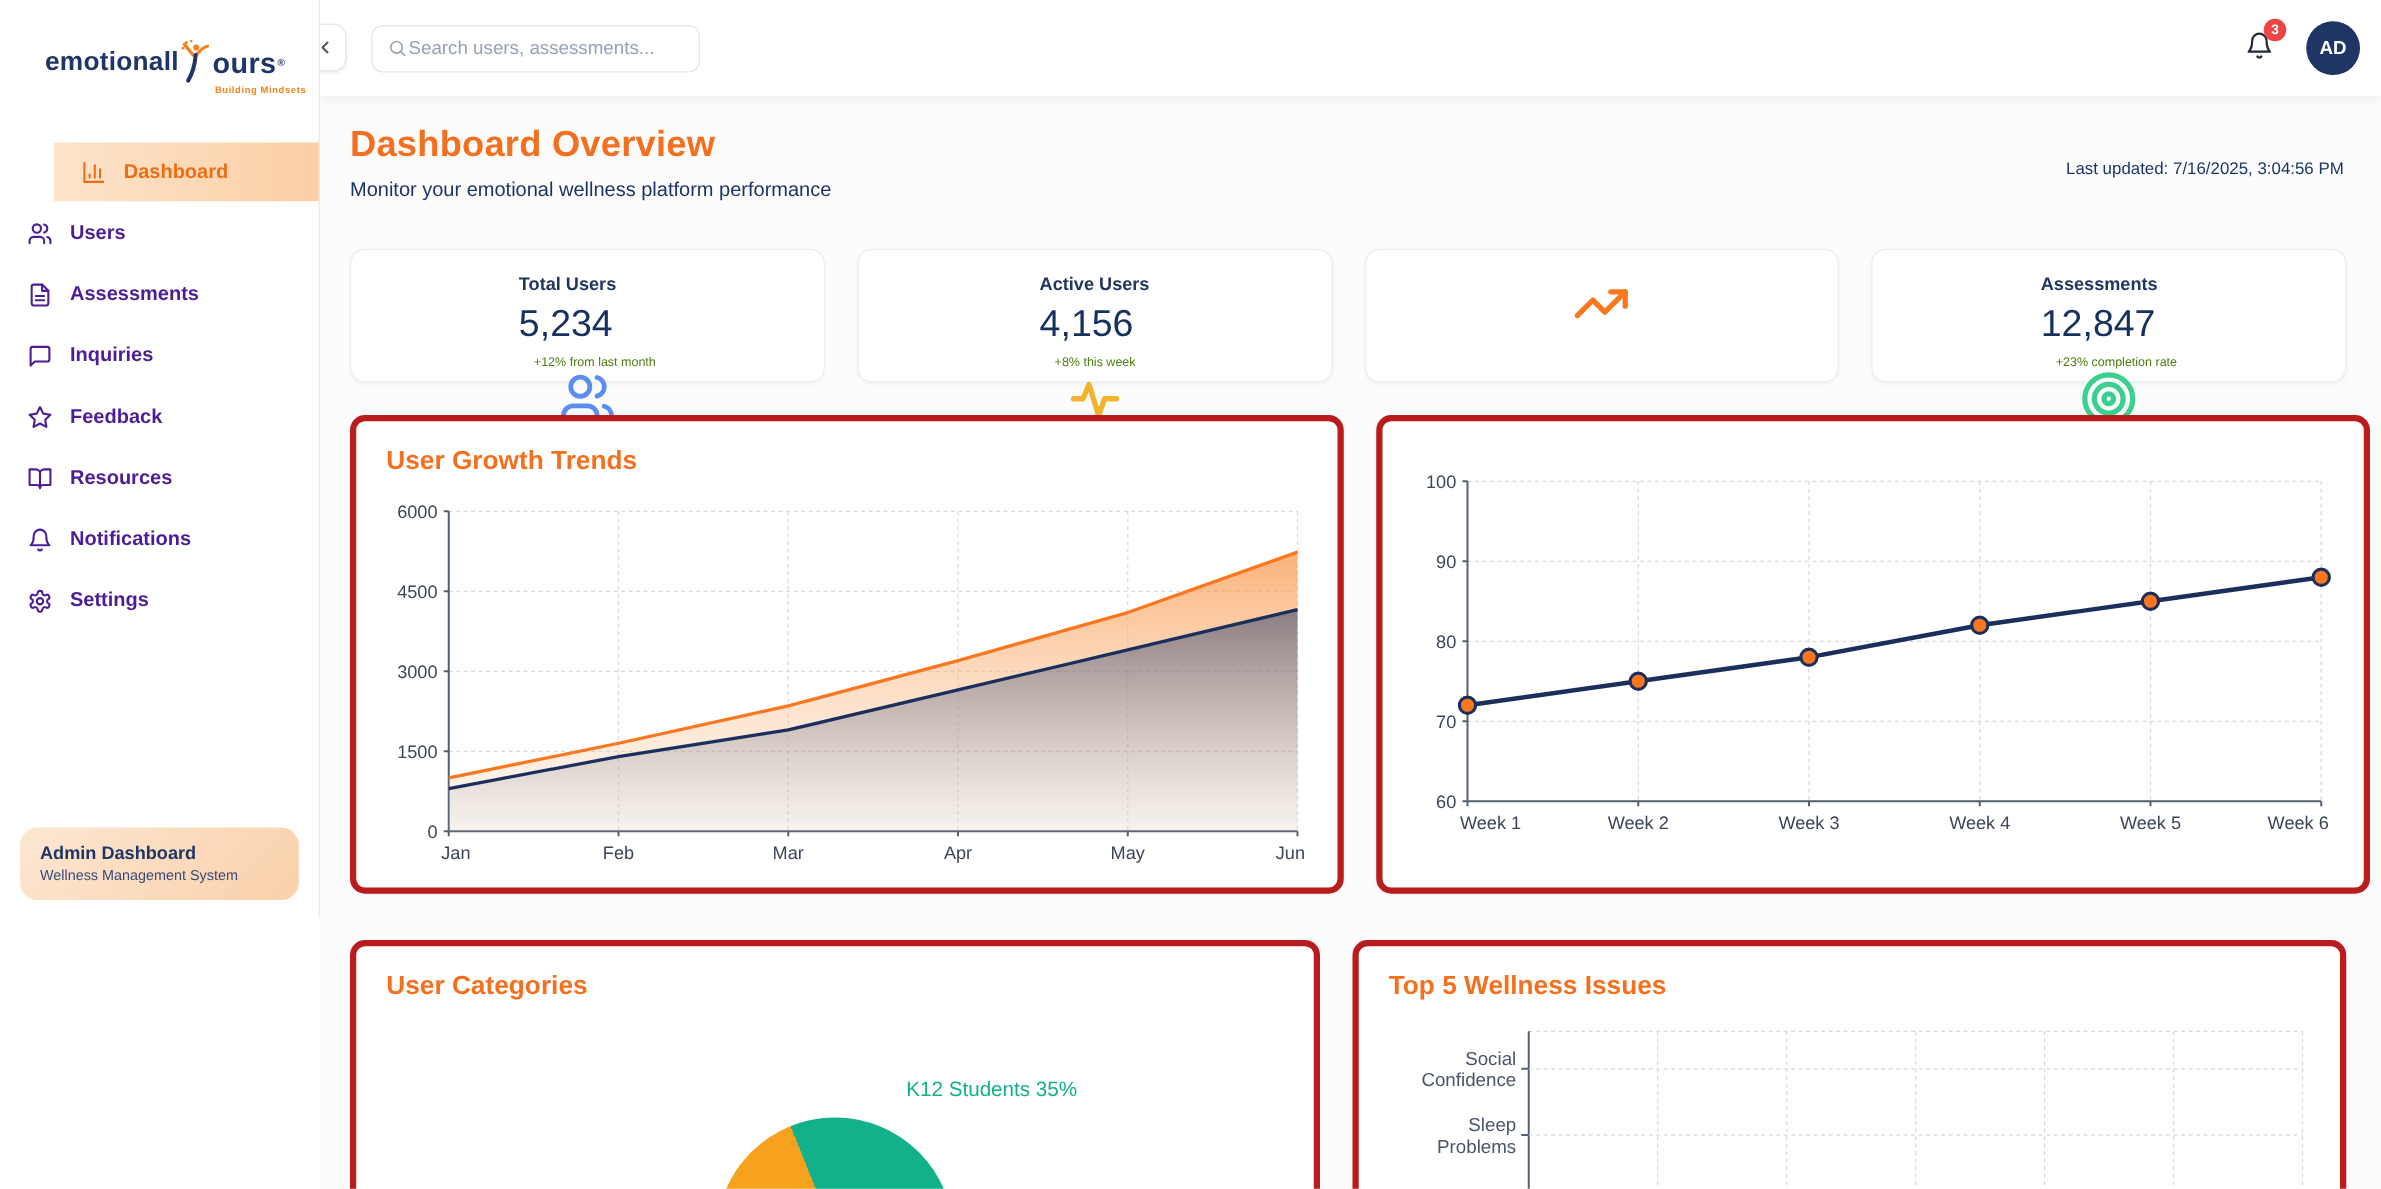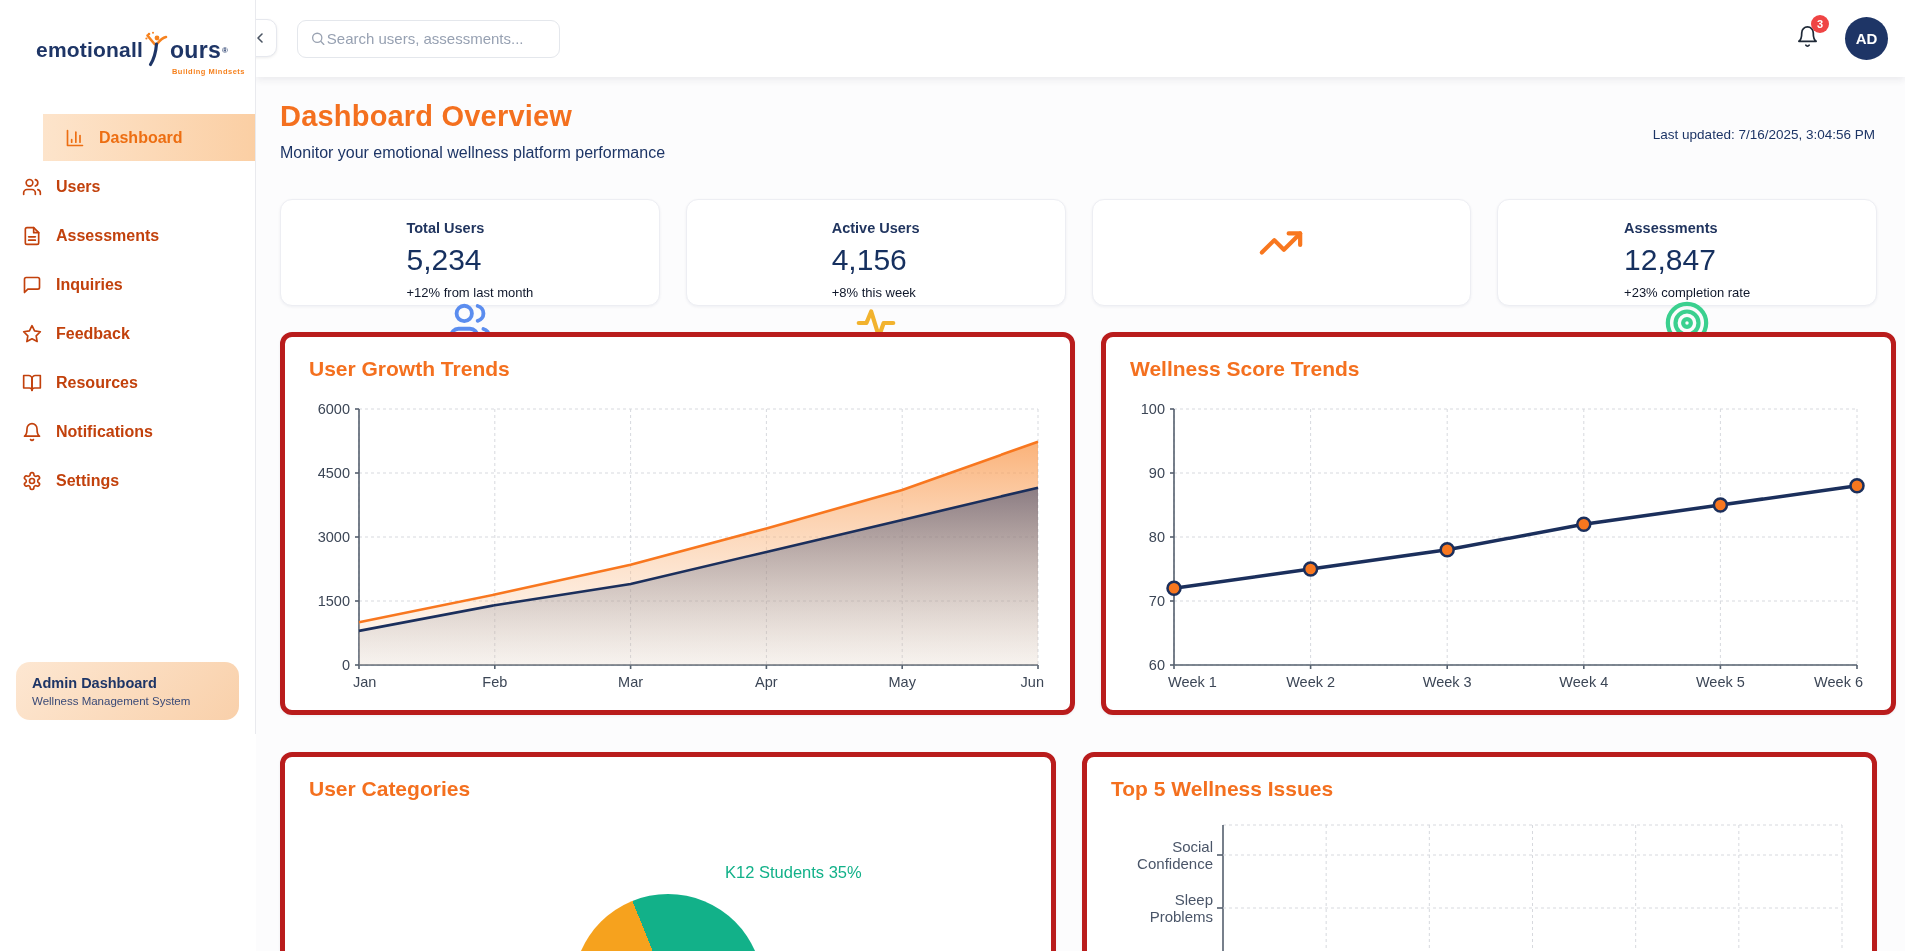--- a/index.html
+++ b/index.html
@@ -10,21 +10,21 @@
   .sidebar{position:fixed;left:0;top:0;width:256px;height:734px;background:#fff;
     border-right:1px solid #E9EAEE;z-index:30;display:flex;flex-direction:column;}
   .logo{position:relative;margin:22px 0 0 36px;height:56px;display:flex;align-items:center;cursor:pointer;}
   .logo-left{font-size:21px;font-weight:600;color:#1E3566;letter-spacing:.2px;}
   .logo-right{font-size:23px;font-weight:800;color:#1E3566;letter-spacing:.3px;}
   .logo-reg{font-size:8px;font-weight:700;color:#1E3566;vertical-align:top;margin-left:1px;}
   .logo-tagline{position:absolute;right:10px;bottom:2px;font-size:7.5px;font-weight:700;
     color:#F6821F;letter-spacing:.5px;}
   .nav{margin-top:36px;}
   .nav-item{height:47px;display:flex;align-items:center;gap:14px;padding-left:22px;
-    color:#c2410c;font-weight:600;font-size:16px;cursor:pointer;margin-bottom:2px;}
+    color:#4c1d95;font-weight:600;font-size:16px;cursor:pointer;margin-bottom:2px;}
   .nav-item svg{width:20px;height:20px;flex:0 0 20px;}
   .nav-item.active{background:linear-gradient(90deg,#FDE4CB,#FBCFA4);color:#ED6E12;margin-left:43px;}
   .sidebar-footer{margin:auto 16px 14px 16px;background:linear-gradient(135deg,#FDE7D2,#F9D0AA);
     border-radius:14px;padding:13px 16px;}
   .sf-title{font-size:14.5px;font-weight:700;color:#1E3566;}
   .sf-sub{font-size:11.5px;color:#3A4A77;margin-top:4px;}
 
   
   .topbar{position:fixed;left:256px;right:0;top:0;height:77px;background:#fff;z-index:20;
     box-shadow:0 3px 7px rgba(35,43,66,.08);display:flex;align-items:center;}
@@ -51,21 +51,21 @@
   .page-title{font-size:29px;font-weight:800;color:#F4701F;letter-spacing:.2px;}
   .page-sub{font-size:16px;color:#1D3566;margin-top:11px;}
   .last-updated{position:absolute;right:2px;top:27px;font-size:13.5px;color:#1D3566;}
 
   .stats{display:grid;grid-template-columns:repeat(4,1fr);gap:26px;margin-top:37px;}
   .stat-card{background:#fff;border:1px solid #EDEEF3;border-radius:12px;
     box-shadow:0 1px 3px rgba(23,37,84,.06);padding:20px 24px;height:107px;
     display:flex;justify-content:space-between;align-items:center;flex-direction:column;}
   .stat-label{font-size:14.5px;font-weight:700;color:#21355F;}
   .stat-value{font-size:30px;font-weight:400;color:#16305F;margin:7px 0 8px;}
-  .stat-change{font-size:13px;color:#0f172a;}
+  .stat-change{font-size:10px;color:#4d7c0f;margin-left:12px;}
   .stat-icon svg{width:46px;height:46px;}
 
   .charts-row{display:grid;grid-template-columns:1fr 1fr;gap:26px;margin-top:26px;}
   .chart-card{position:relative;background:#fff;border:5px solid #b91c1c;border-radius:12px;
     box-shadow:0 1px 3px rgba(23,37,84,.06);padding:20px 24px;height:383px;}
   .chart-title{font-size:21px;font-weight:700;color:#F4701F;}
   .chart-body{margin-top:18px;}
   .bottom-row{display:grid;grid-template-columns:1fr 1fr;gap:26px;margin-top:37px;}
   .bottom-card{height:380px;}
 
@@ -296,21 +296,20 @@
             <text x="41" y="15" font-size="14.5" fill="#3C4656" text-anchor="end">6000</text>
             <line x1="50" y1="10" x2="50" y2="266" stroke="#55606E" stroke-width="1.6"></line>
             <line x1="50" y1="266" x2="729" y2="266" stroke="#55606E" stroke-width="1.6"></line>
             <path d="M50,223.33333333333334 L185.8,195.6 L321.6,165.73333333333335 L457.4,129.46666666666667 L593.2,91.06666666666666 L729,42.68266666666668 L729,266 L50,266 Z" fill="url(#gOr)"></path>
             <path d="M50,223.33333333333334 L185.8,195.6 L321.6,165.73333333333335 L457.4,129.46666666666667 L593.2,91.06666666666666 L729,42.68266666666668" fill="none" stroke="#F8771F" stroke-width="2.6" stroke-linejoin="round"></path>
             <path d="M50,231.86666666666667 L185.8,206.26666666666665 L321.6,184.93333333333334 L457.4,152.93333333333334 L593.2,120.93333333333334 L729,88.67733333333334 L729,266 L50,266 Z" fill="url(#gNv)"></path>
             <path d="M50,231.86666666666667 L185.8,206.26666666666665 L321.6,184.93333333333334 L457.4,152.93333333333334 L593.2,120.93333333333334 L729,88.67733333333334" fill="none" stroke="#1B2F5C" stroke-width="2.6" stroke-linejoin="round"></path>
           </svg></div>
     </div>
     <div class="chart-card">
-      <div class="chart-title">Wellness Score Trends</div>
       <div class="chart-body"><svg width="737" height="300" viewBox="0 0 737 300">
             <line x1="44" y1="10" x2="44" y2="266" stroke="#D7D9DE" stroke-dasharray="3 3" stroke-width="1"></line>
             <line x1="44" y1="266" x2="44" y2="270" stroke="#55606E" stroke-width="1.6"></line>
             <text x="38" y="288" font-size="14.5" fill="#3C4656" text-anchor="start">Week 1</text>
             <line x1="180.6" y1="10" x2="180.6" y2="266" stroke="#D7D9DE" stroke-dasharray="3 3" stroke-width="1"></line>
             <line x1="180.6" y1="266" x2="180.6" y2="270" stroke="#55606E" stroke-width="1.6"></line>
             <text x="180.6" y="288" font-size="14.5" fill="#3C4656" text-anchor="middle">Week 2</text>
             <line x1="317.2" y1="10" x2="317.2" y2="266" stroke="#D7D9DE" stroke-dasharray="3 3" stroke-width="1"></line>
             <line x1="317.2" y1="266" x2="317.2" y2="270" stroke="#55606E" stroke-width="1.6"></line>
             <text x="317.2" y="288" font-size="14.5" fill="#3C4656" text-anchor="middle">Week 3</text>

